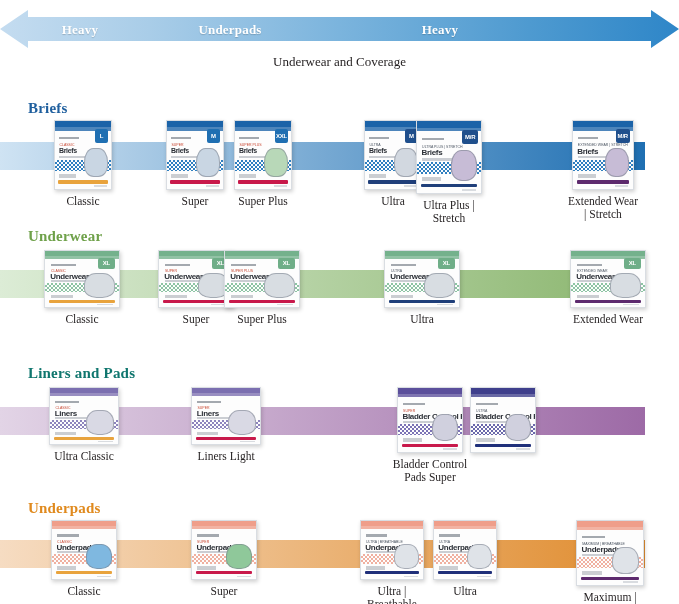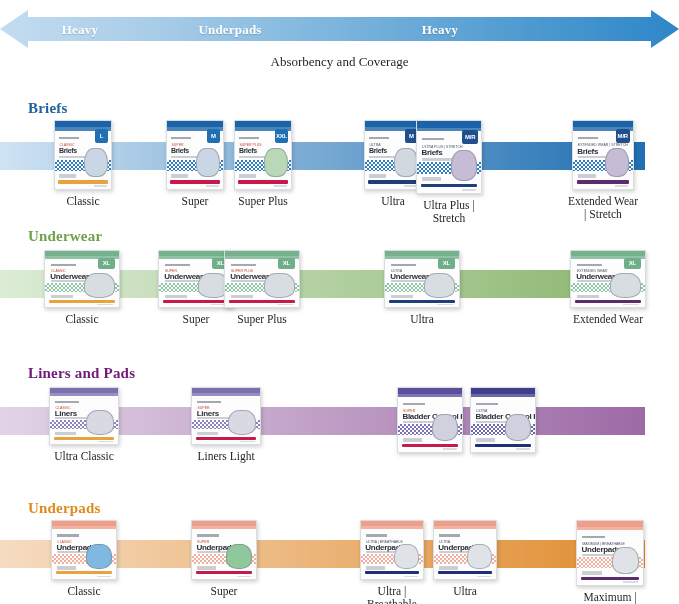--- a/index.html
+++ b/index.html
@@ -215,21 +215,21 @@
         <stop offset="100%" stop-color="#2e86c8"></stop>
       </linearGradient>
     </defs>
     <polygon points="0,21 28,2 28,9 651,9 651,2 679,21 651,40 651,33 28,33 28,40" fill="url(#arrowGrad)"></polygon>
   </svg>
   <div class="arrow-label" id="lbl-0">Heavy</div>
   <div class="arrow-label" id="lbl-1">Underpads</div>
   <div class="arrow-label" id="lbl-2">Heavy</div>
 </div>
 
-<div id="absorbency-caption">Absorbency and Coverage</div>
+<div id="absorbency-caption">Underwear and Coverage</div>
 
 <div id="sections-root">
     <div class="section" style="top: 100px;">
       <div class="section-title" style="color: rgb(31, 95, 158);">Briefs</div>
       <div class="band" style="top: 42px; width: 645px; background: linear-gradient(to right, rgb(207, 227, 243) 0%, rgb(31, 111, 178) 100%);"></div>
       <div class="product" style="left: 46px; top: 20px; width: 74px;">
         <div class="pkg" style="width: 58px; height: 70px;">
           <div class="cap" style="background: rgb(27, 99, 168);"></div>
           <div class="sizebadge" style="background: rgb(31, 111, 178);">L</div>
           <div class="brand"></div>
@@ -403,21 +403,21 @@
           <div class="checker" style="background-image: linear-gradient(45deg, rgb(141, 196, 164) 25%, transparent 25%, transparent 75%, rgb(141, 196, 164) 75%), linear-gradient(45deg, rgb(141, 196, 164) 25%, transparent 25%, transparent 75%, rgb(141, 196, 164) 75%);"></div>
           <div class="illus" style="background: rgb(216, 221, 226);"></div>
           <div class="icons"></div>
           <div class="footbar" style="background: rgb(93, 42, 110);"></div>
           <div class="footnote"></div>
         </div>
         <div class="caption">Extended Wear</div>
       </div>
     </div>
     <div class="section" style="top: 365px;">
-      <div class="section-title" style="color: #701a75;">Liners and Pads</div>
+      <div class="section-title" style="color: #0f766e;">Liners and Pads</div>
       <div class="band" style="top: 42px; width: 645px; background: linear-gradient(to right, rgb(226, 212, 230) 0%, rgb(157, 106, 166) 100%);"></div>
       <div class="product" style="left: 44px; top: 22px; width: 80px;">
         <div class="pkg" style="width: 70px; height: 58px;">
           <div class="cap" style="background: rgb(123, 111, 176);"></div>
           <div class="brand"></div>
           <div class="sub" style="color: rgb(200, 69, 47);">CLASSIC</div>
           <div class="name" style="font-size: 8px;">Liners</div>
           <div class="tagline"></div>
           <div class="checker" style="background-image: linear-gradient(45deg, rgb(141, 132, 189) 25%, transparent 25%, transparent 75%, rgb(141, 132, 189) 75%), linear-gradient(45deg, rgb(141, 132, 189) 25%, transparent 25%, transparent 75%, rgb(141, 132, 189) 75%);"></div>
           <div class="illus" style="background: rgb(217, 217, 228);"></div>
@@ -448,20 +448,21 @@
           <div class="brand"></div>
           <div class="sub" style="color: rgb(200, 69, 47);">SUPER</div>
           <div class="name" style="font-size: 8px;">Bladder Control Pads</div>
           <div class="tagline"></div>
           <div class="checker" style="background-image: linear-gradient(45deg, rgb(123, 114, 181) 25%, transparent 25%, transparent 75%, rgb(123, 114, 181) 75%), linear-gradient(45deg, rgb(123, 114, 181) 25%, transparent 25%, transparent 75%, rgb(123, 114, 181) 75%);"></div>
           <div class="illus" style="background: rgb(208, 208, 222);"></div>
           <div class="icons"></div>
           <div class="footbar" style="background: rgb(200, 25, 75);"></div>
           <div class="footnote"></div>
         </div>
+        <div class="caption">Bladder Control Pads Super</div>
       </div>
       <div class="product" style="left: 463px; top: 22px; width: 80px;">
         <div class="pkg" style="width: 66px; height: 66px;">
           <div class="cap" style="background: rgb(63, 63, 140);"></div>
           <div class="brand"></div>
           <div class="sub" style="color: rgb(74, 84, 97);">ULTRA</div>
           <div class="name" style="font-size: 8px;">Bladder Control Pad</div>
           <div class="tagline"></div>
           <div class="checker" style="background-image: linear-gradient(45deg, rgb(106, 104, 171) 25%, transparent 25%, transparent 75%, rgb(106, 104, 171) 75%), linear-gradient(45deg, rgb(106, 104, 171) 25%, transparent 25%, transparent 75%, rgb(106, 104, 171) 75%);"></div>
           <div class="illus" style="background: rgb(208, 208, 222);"></div>

